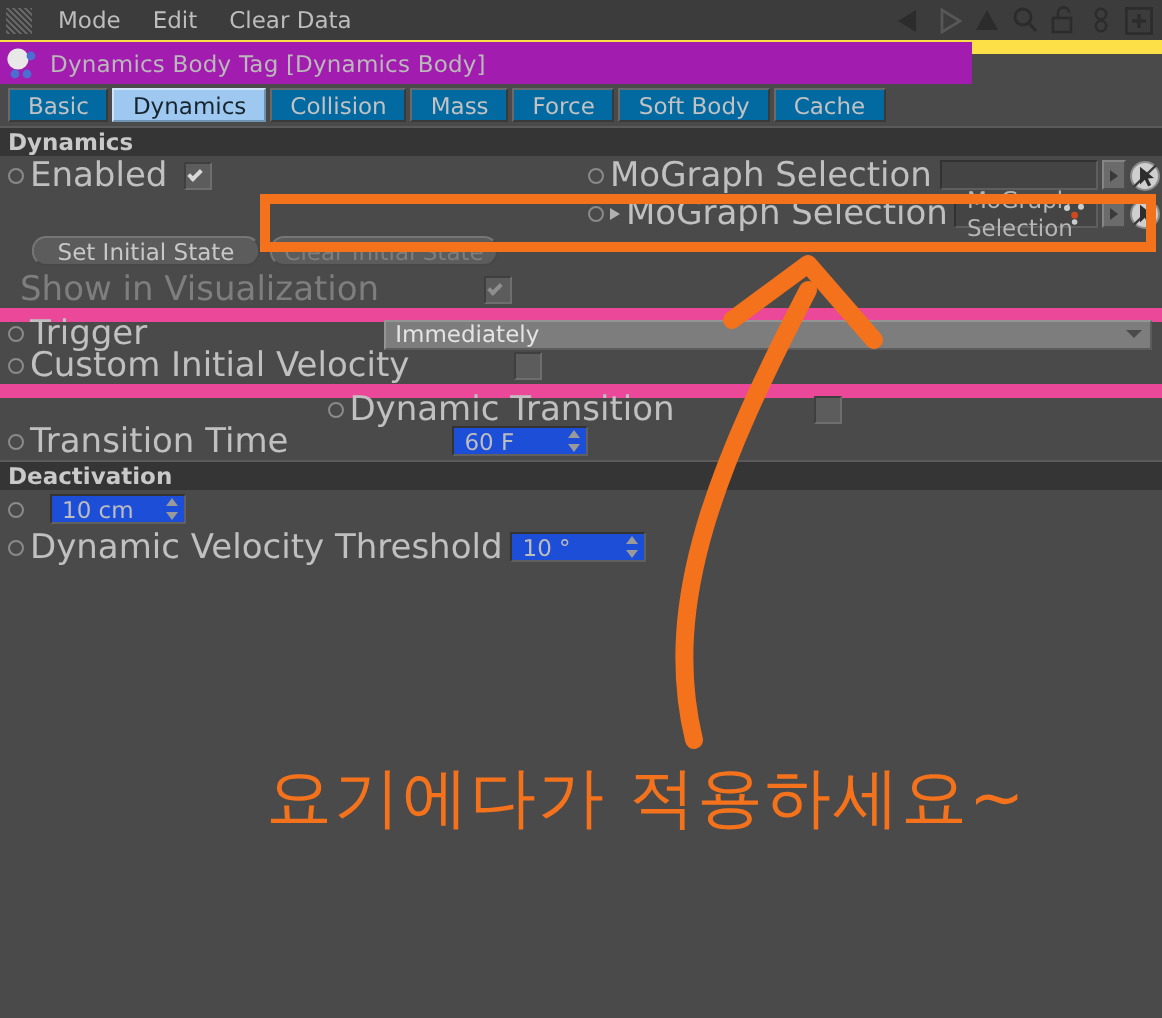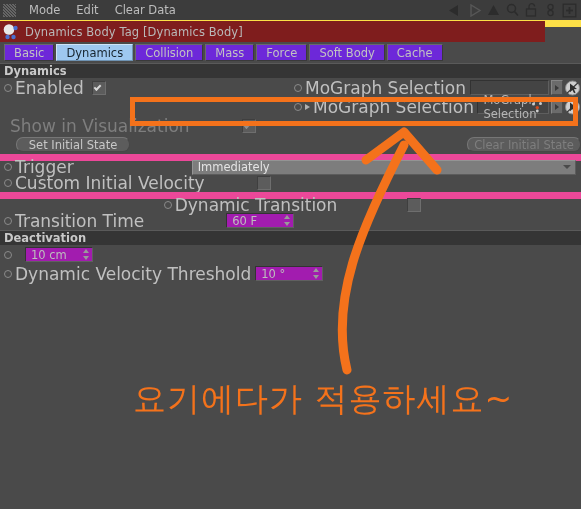--- a/index.html
+++ b/index.html
@@ -27,38 +27,38 @@
     background-size:3px 3px;
     opacity:.85;
   }
   .menuitem{padding:0 8px;color:#bdbdbd;font-size:11.5px;line-height:20px;cursor:default;}
   .mb-right{margin-left:auto;display:flex;align-items:center;gap:2px;padding-right:3px;}
   .mbicon{width:17px;height:17px;display:flex;align-items:center;justify-content:center;}
   .mbicon svg{display:block;}
 
   
   .objbar{
-    position:absolute;left:0;top:21px;width:545px;height:21px;
-    background:#7f1d1d;
+    position:absolute;left:0;top:21px;width:486px;height:21px;
+    background:#a21caf;
     display:flex;align-items:center;
   }
   .objicon{position:relative;width:20px;height:17px;margin-left:2px;margin-right:3px;}
   .objtitle{color:#b9b9b9;font-size:11.5px;letter-spacing:.1px;}
 
   
   .tabbar{
     position:absolute;left:0;top:42px;width:581px;height:21px;
     background:#4a4a4a;
     display:flex;align-items:center;padding-left:4px;
     box-sizing:border-box;
   }
   .tab{
     height:17px;line-height:16px;
     padding:0 9px;margin-right:2px;
-    background:#6d28d9;
+    background:#0369a1;
     border:1px solid #6a6a6a;
     border-right-color:#3a3a3a;border-bottom-color:#3a3a3a;
     color:#c2c2c2;font-size:11.5px;
     cursor:default;white-space:nowrap;
     box-sizing:border-box;
   }
   .tab.active{
     background:#9ec8f0;color:#16242e;
     border:1px solid #cfe4f7;
     border-right-color:#6f93b3;border-bottom-color:#6f93b3;
@@ -72,21 +72,21 @@
     background:#353535;
     color:#c9c9c9;font-size:11.5px;font-weight:bold;
     padding-left:4px;
     border-top:1px solid #5a5a5a;
     box-sizing:border-box;
   }
 
   .row{position:relative;height:19px;display:flex;align-items:center;box-sizing:border-box;}
   .row.sep{border-top:7px solid #ec4899;justify-content:center;}
   .halfL{position:absolute;left:0;top:0;width:290px;height:100%;display:flex;align-items:center;}
-  .halfR{position:absolute;left:290px;top:0;right:0;height:100%;display:flex;align-items:center;justify-content:space-between;}
+  .halfR{position:absolute;left:290px;top:0;right:0;height:100%;display:flex;align-items:center;}
 
   .dot{
     width:6px;height:6px;border-radius:50%;
     border:1px solid #8a8a8a;background:#4a4a4a;
     margin:0 3px 0 4px;flex:0 0 auto;
   }
   .tri{
     width:0;height:0;border-left:5px solid #b0b0b0;
     border-top:3.5px solid transparent;border-bottom:3.5px solid transparent;
     margin-right:3px;flex:0 0 auto;
@@ -127,21 +127,21 @@
   .btn{
     height:15px;line-height:14px;text-align:center;
     background:#5c5c5c;border:1px solid #767676;
     border-right-color:#474747;border-bottom-color:#474747;
     border-radius:7px;
     color:#c8c8c8;font-size:11.5px;box-sizing:border-box;cursor:default;
   }
   .btn.dim{color:#7e7e7e;}
 
   .field{
-    height:15px;background:#a21caf;
+    height:15px;background:#1d4ed8;
     border:1px solid #333;border-right-color:#606060;border-bottom-color:#606060;
     display:flex;align-items:center;box-sizing:border-box;
     color:#bdbdbd;font-size:11.5px;padding-left:5px;
   }
   .spin{
     margin-left:auto;margin-right:3px;width:7px;height:11px;
     display:flex;flex-direction:column;justify-content:space-between;align-items:center;
   }
   .spin i{display:block;width:0;height:0;border-left:3.5px solid transparent;border-right:3.5px solid transparent;}
   .spin i.u{border-bottom:4px solid #9a9a9a;}
@@ -305,35 +305,35 @@
             <circle cx="8.5" cy="8" r="7" fill="#cfcfcf" stroke="#8c8c8c" stroke-width="1"></circle>
             <line x1="3" y1="13.3" x2="14" y2="2.7" stroke="#3a3a3a" stroke-width="1.2"></line>
             <polygon points="6,3.4 6,12.2 8.4,9.9 10.1,13.3 11.6,12.5 9.9,9.3 13,9" fill="#2e2e2e"></polygon>
           </svg>
         </span>
       </div>
     </div>
 
     <div class="row">
       <div class="halfL">
+        <span style="width:16px"></span>
+        <span class="btn" style="width:114px">Set Initial State</span>
+      </div>
+      <div class="halfR">
+        <span style="width:-4px"></span>
+        <span class="btn dim" style="width:114px;margin-left:-155px">Clear Initial State</span>
+      </div>
+    </div>
+
+    <div class="row">
+      <div class="halfL">
         <span style="width:10px"></span>
         <span class="lbl dim">Show in Visualization</span>
         <span class="dotfill" style="max-width:44px"></span>
         <span class="chk on dimon"></span>
-      </div>
-    </div>
-
-    <div class="row">
-      <div class="halfL">
-        <span style="width:16px"></span>
-        <span class="btn" style="width:114px">Set Initial State</span>
-      </div>
-      <div class="halfR">
-        <span style="width:-4px"></span>
-        <span class="btn dim" style="width:114px;margin-left:-155px">Clear Initial State</span>
       </div>
     </div>
 
     <div class="row sep">
       <span class="dot"></span>
       <span class="lbl">Trigger</span>
       <span class="dotfill" style="max-width:110px"></span>
       <span class="combo" style="flex:1 1 auto;margin-right:5px">
         <span>Immediately</span>
         <i class="caret"></i>

